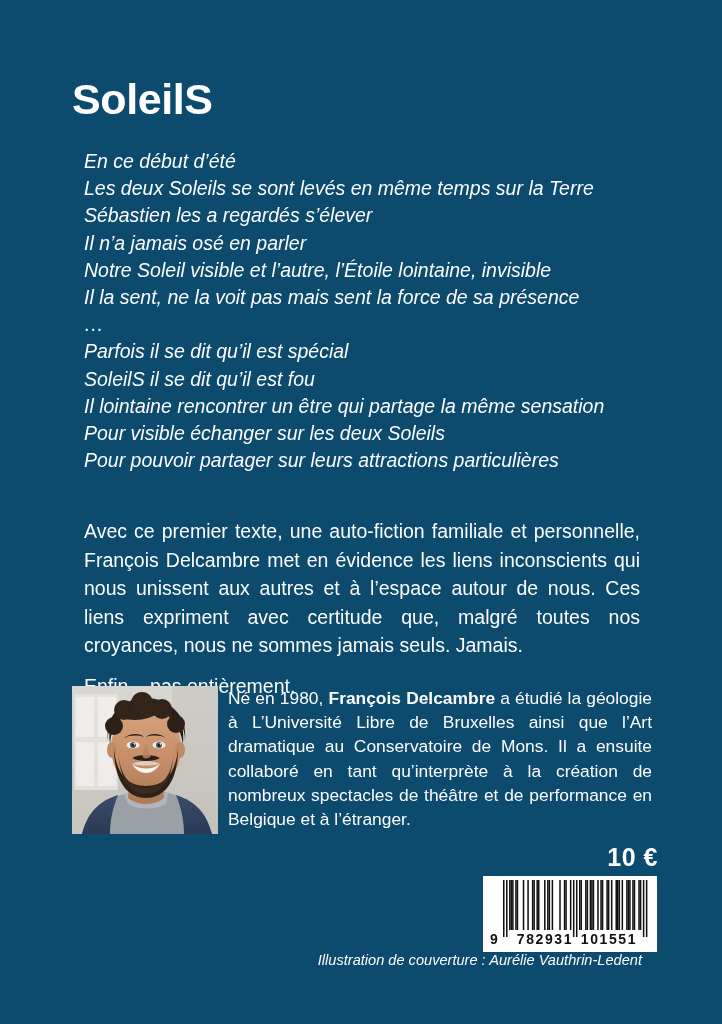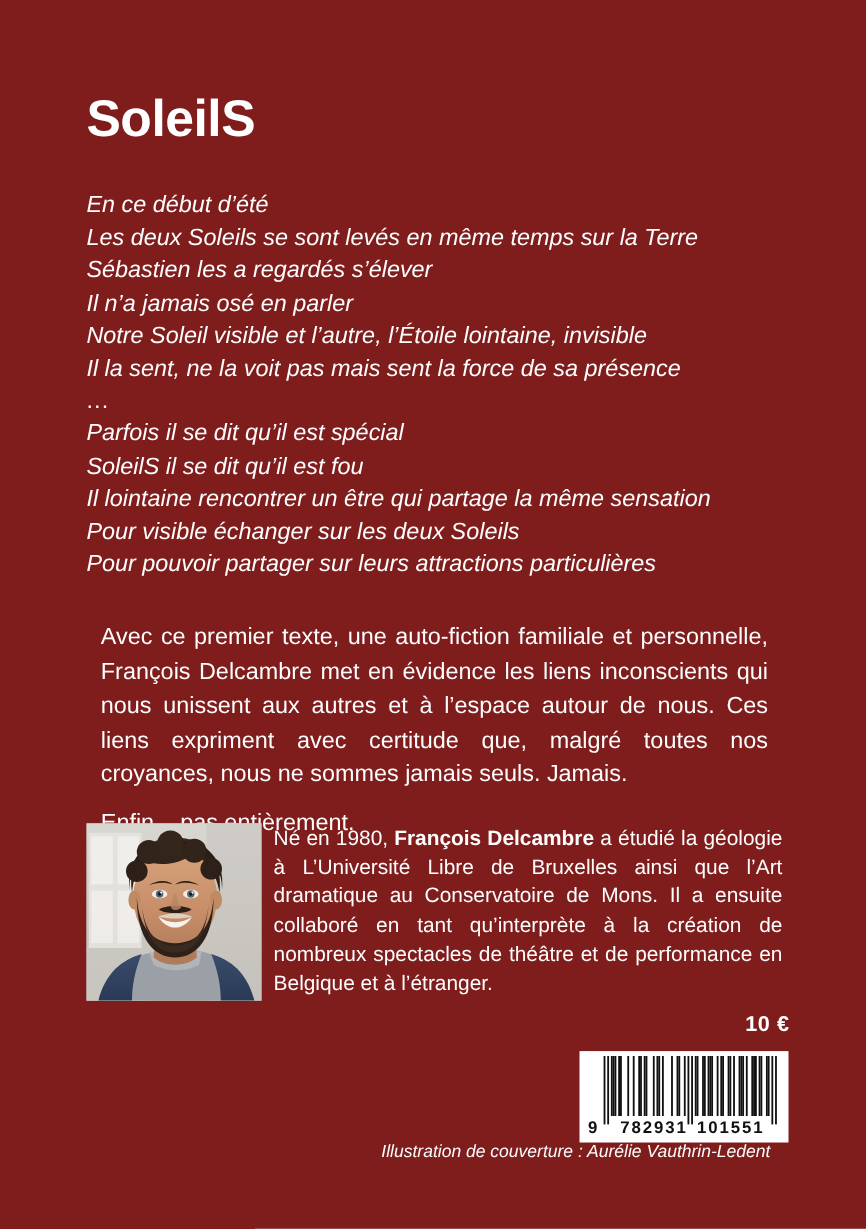--- a/index.html
+++ b/index.html
@@ -5,21 +5,21 @@
 <style>
   html, body {
     margin: 0;
     padding: 0;
     background: #b0b0b0;
   }
   #book-cover {
     position: relative;
     width: 722px;
     height: 1024px;
-    background: #7f1d1d;
+    background: #0c4a6e;
     overflow: hidden;
     font-family: "Liberation Sans", sans-serif;
     color: #ffffff;
     -webkit-font-smoothing: antialiased;
   }
 
   
   #title {
     position: absolute;
     left: 72px;
@@ -28,24 +28,23 @@
     font-weight: bold;
     letter-spacing: -0.4px;
     line-height: 1;
     color: #ffffff;
     white-space: nowrap;
   }
 
   
   #poem {
     position: absolute;
-    left: 72px;
+    left: 84px;
     top: 148px;
     width: 600px;
-    margin-top: 10px;
   }
   .poem-line {
     font-style: italic;
     font-size: 19.5px;
     line-height: 27.2px;
     color: #fdfdfd;
     white-space: nowrap;
   }
   .poem-line.ellipsis {
     font-style: normal;
@@ -92,21 +91,21 @@
     text-align: justify;
     color: #fdfdfd;
   }
   #author-bio b { font-weight: bold; }
 
   
   #price {
     position: absolute;
     right: 64px;
     top: 843px;
-    font-size: 18px;
+    font-size: 25px;
     font-weight: bold;
     color: #ffffff;
     letter-spacing: 0.5px;
     margin-left: 28px;
   }
 
   
   #barcode {
     position: absolute;
     left: 483px;

